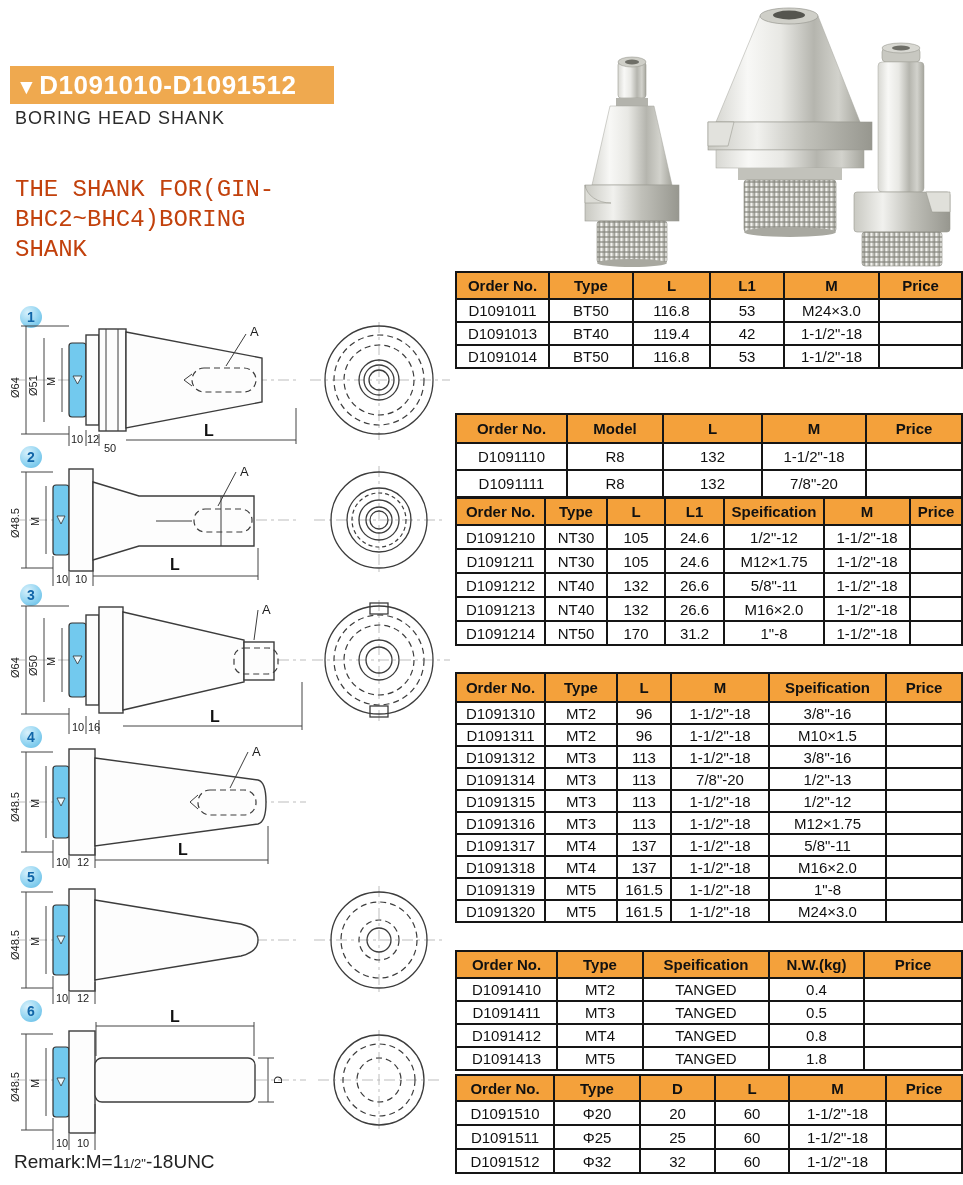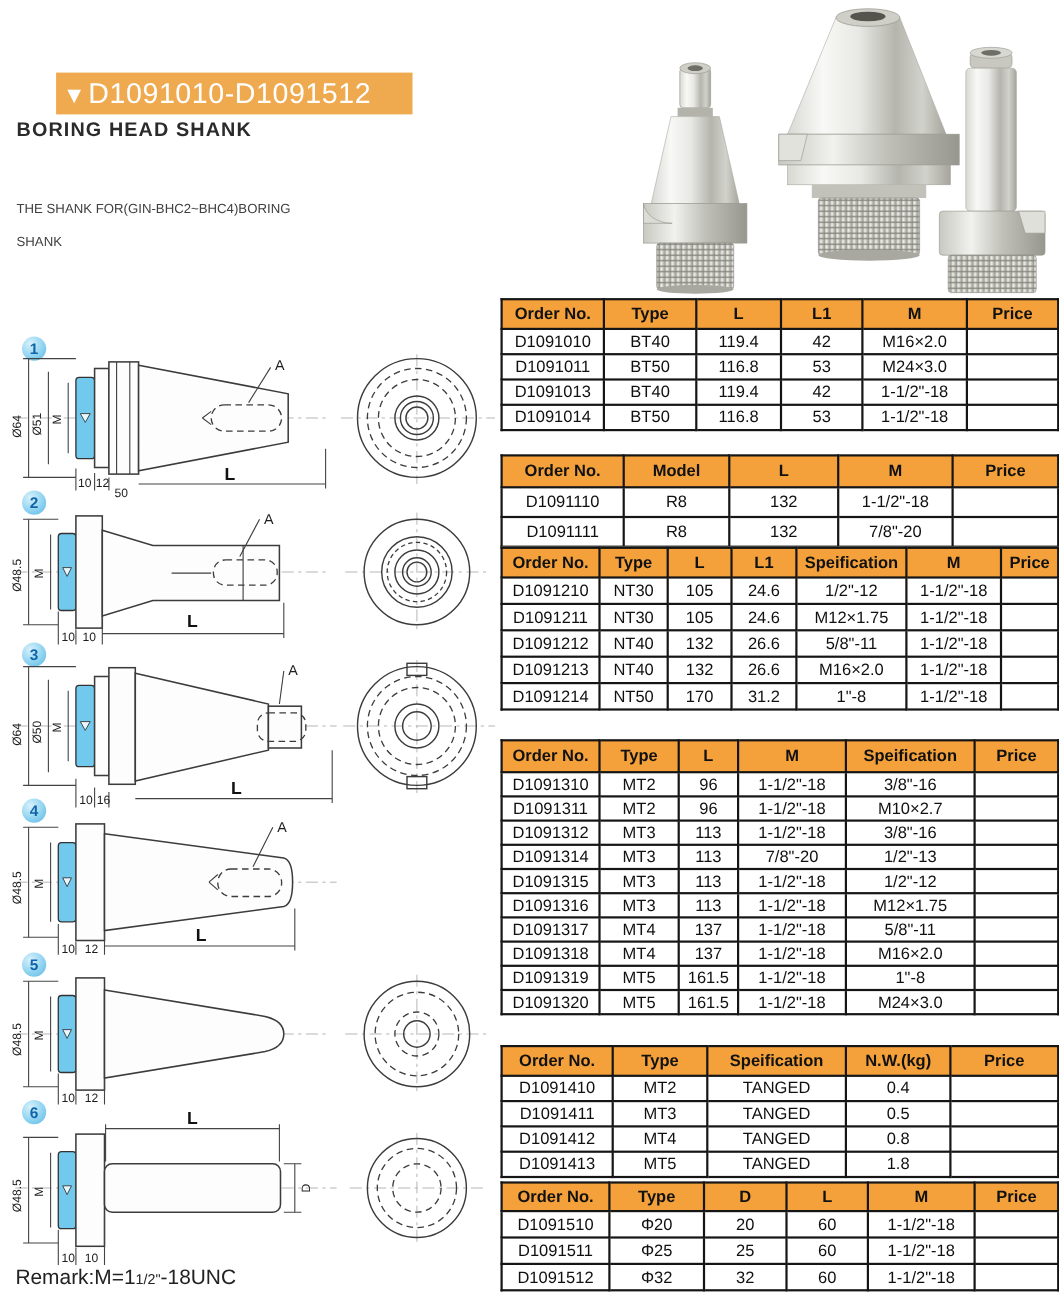--- a/index.html
+++ b/index.html
@@ -1,23 +1,23 @@
 <!DOCTYPE html>
 <html><head>
 <meta charset="utf-8">
 <style>
   html,body { margin:0; padding:0; background:#ffffff; }
   body { width:963px; height:1185px; position:relative; font-family:"Liberation Sans", sans-serif; color:#1b1b1b; overflow:hidden; }
 
   .banner { position:absolute; left:10px; top:66px; width:324px; height:38px; background:#EFA94F;
-            color:#ffffff; font-weight:normal; font-size:26px; line-height:38px; padding-left:6px;
-            box-sizing:border-box; letter-spacing:0.5px; white-space:nowrap;margin-left:41px; }
+            color:#ffffff; font-weight:bold; font-size:26px; line-height:38px; padding-left:6px;
+            box-sizing:border-box; letter-spacing:0.5px; white-space:nowrap; }
   .banner .tri { font-size:21px; margin-right:2px; }
-  .subtitle { position:absolute; left:15px; top:108px; font-size:18px; letter-spacing:1px; color:#2b2b2b;font-weight:bold; }
-  .descr { position:absolute; left:15px; top:175px; width:470px; font-size:12px; line-height:30px; color:#404040; }
+  .subtitle { position:absolute; left:15px; top:108px; font-size:18px; letter-spacing:1px; color:#2b2b2b; }
+  .descr { position:absolute; left:15px; top:175px; width:470px; font-size:24px; line-height:30px; color:#c2410c;font-family:Liberation Mono, monospace; }
 
   .photo { position:absolute; left:560px; top:0; width:400px; height:270px; }
 
   .tablewrap { position:absolute; left:455px; width:506px; }
   table { border-collapse:collapse; table-layout:fixed; width:506px; background:#fff;padding-left:12px; }
   th { background:#F4A13B; font-weight:bold; font-size:15px; border:2px solid #151515; padding:0; color:#111; }
   td { font-size:15px; text-align:center; border:2px solid #151515; padding:0; color:#101010; }
   .t1 { top:0; } 
   .t1 th{height:25px} .t1 td{height:21px}
   .t2 th{height:27px} .t2 td{height:25px}
@@ -355,28 +355,20 @@
           <th>Order No.</th>
           <th>Type</th>
           <th>L</th>
           <th>L1</th>
           <th>M</th>
           <th>Price</th>
         </tr>
       </thead>
       <tbody>
         <tr>
-          <td>D1091010</td>
-          <td>BT40</td>
-          <td>119.4</td>
-          <td>42</td>
-          <td>M16×2.0</td>
-          <td></td>
-        </tr>
-        <tr>
           <td>D1091011</td>
           <td>BT50</td>
           <td>116.8</td>
           <td>53</td>
           <td>M24×3.0</td>
           <td></td>
         </tr>
         <tr>
           <td>D1091013</td>
           <td>BT40</td>
@@ -530,21 +522,21 @@
           <td>96</td>
           <td>1-1/2"-18</td>
           <td>3/8"-16</td>
           <td></td>
         </tr>
         <tr>
           <td>D1091311</td>
           <td>MT2</td>
           <td>96</td>
           <td>1-1/2"-18</td>
-          <td>M10×2.7</td>
+          <td>M10×1.5</td>
           <td></td>
         </tr>
         <tr>
           <td>D1091312</td>
           <td>MT3</td>
           <td>113</td>
           <td>1-1/2"-18</td>
           <td>3/8"-16</td>
           <td></td>
         </tr>

